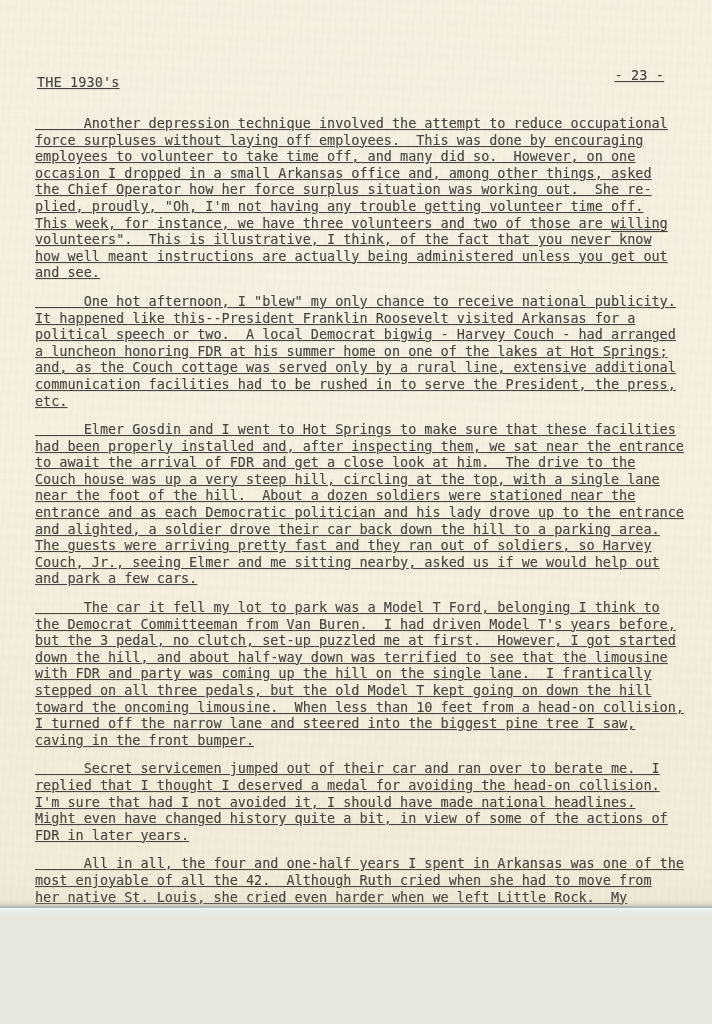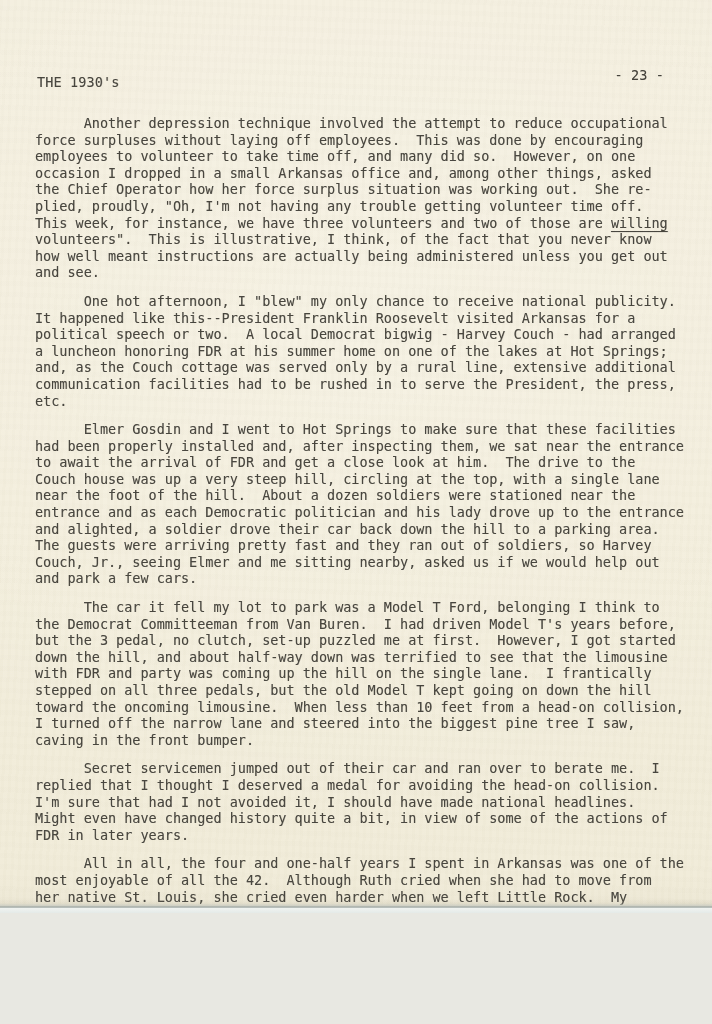--- a/index.html
+++ b/index.html
@@ -18,20 +18,21 @@
   }
   .page {
     position: relative;
     width: 712px;
     height: 913px;
     overflow: hidden;
     background:
       radial-gradient(ellipse 120% 80% at 50% 35%, rgba(255,255,255,0.20), rgba(255,255,255,0) 70%),
       linear-gradient(180deg, #f4efdf 0%, var(--paper) 55%, #f1ecd9 96%, #ece7d4 100%);
     color: var(--ink);
+    text-decoration: underline;
   }
   .scan-texture {
     position: absolute;
     inset: 0;
     pointer-events: none;
     background:
       repeating-linear-gradient(93deg, rgba(120,110,80,0.015) 0 3px, rgba(255,255,255,0.015) 3px 7px),
       repeating-linear-gradient(2deg, rgba(120,110,80,0.012) 0 5px, rgba(255,255,255,0.012) 5px 11px);
   }
   .header {

